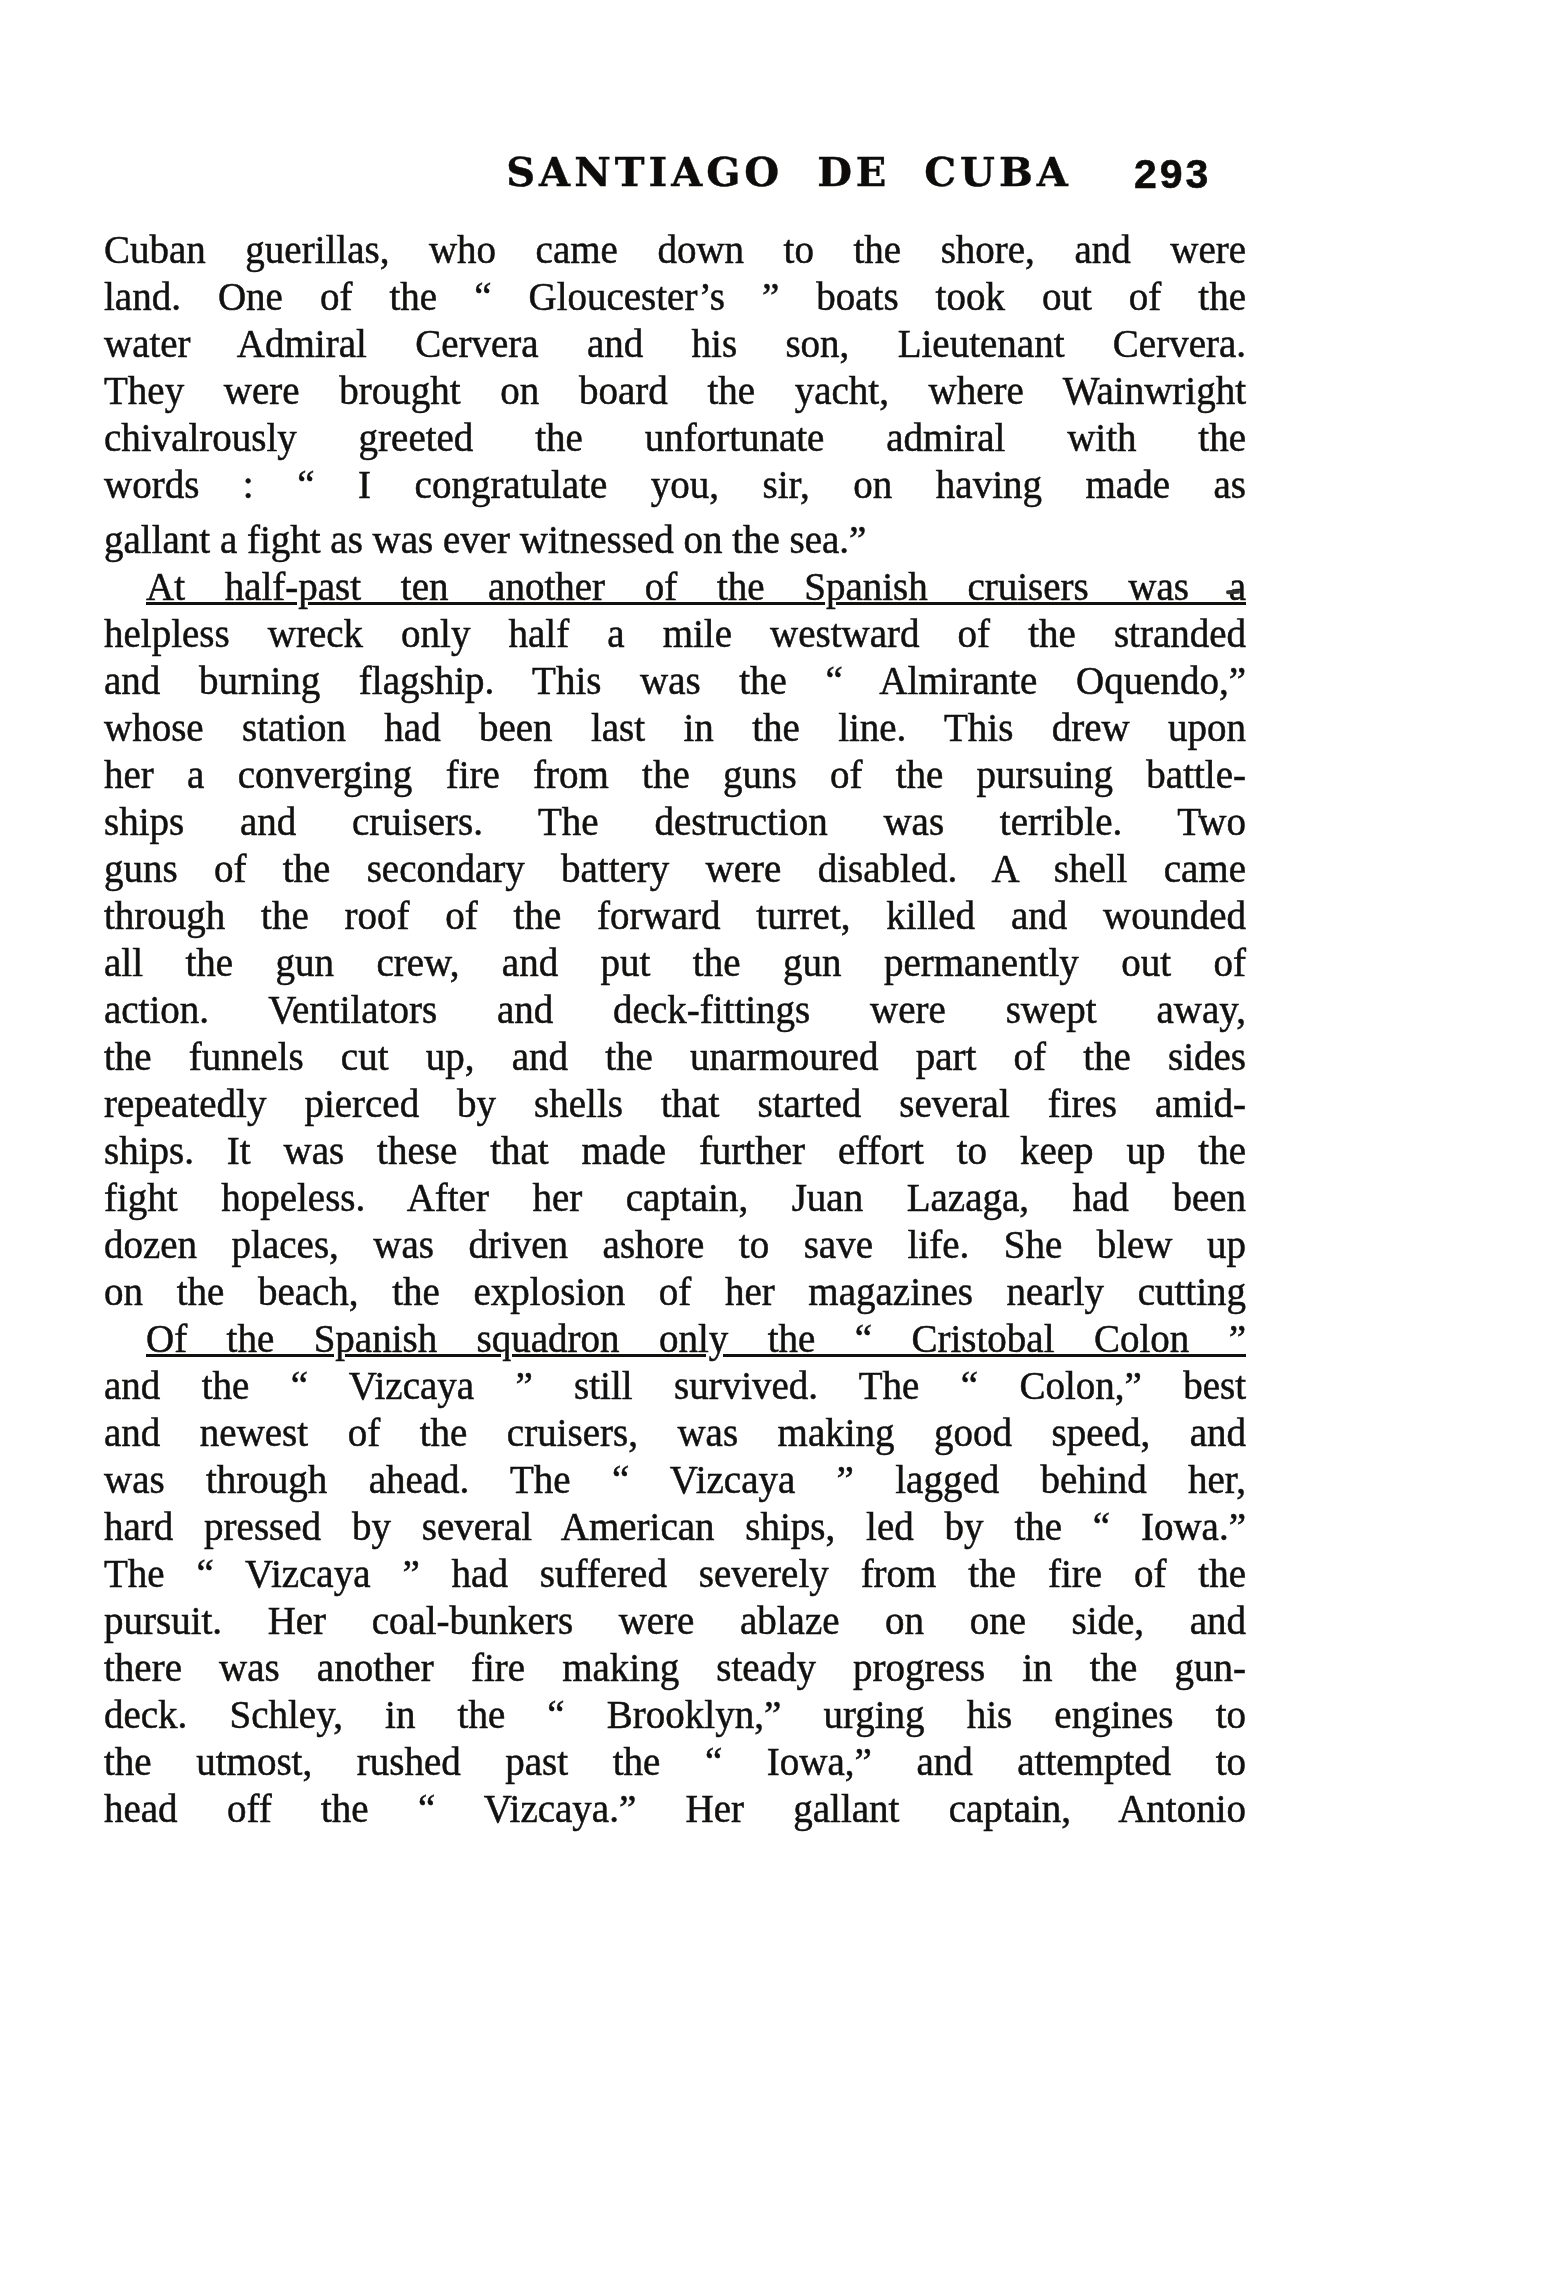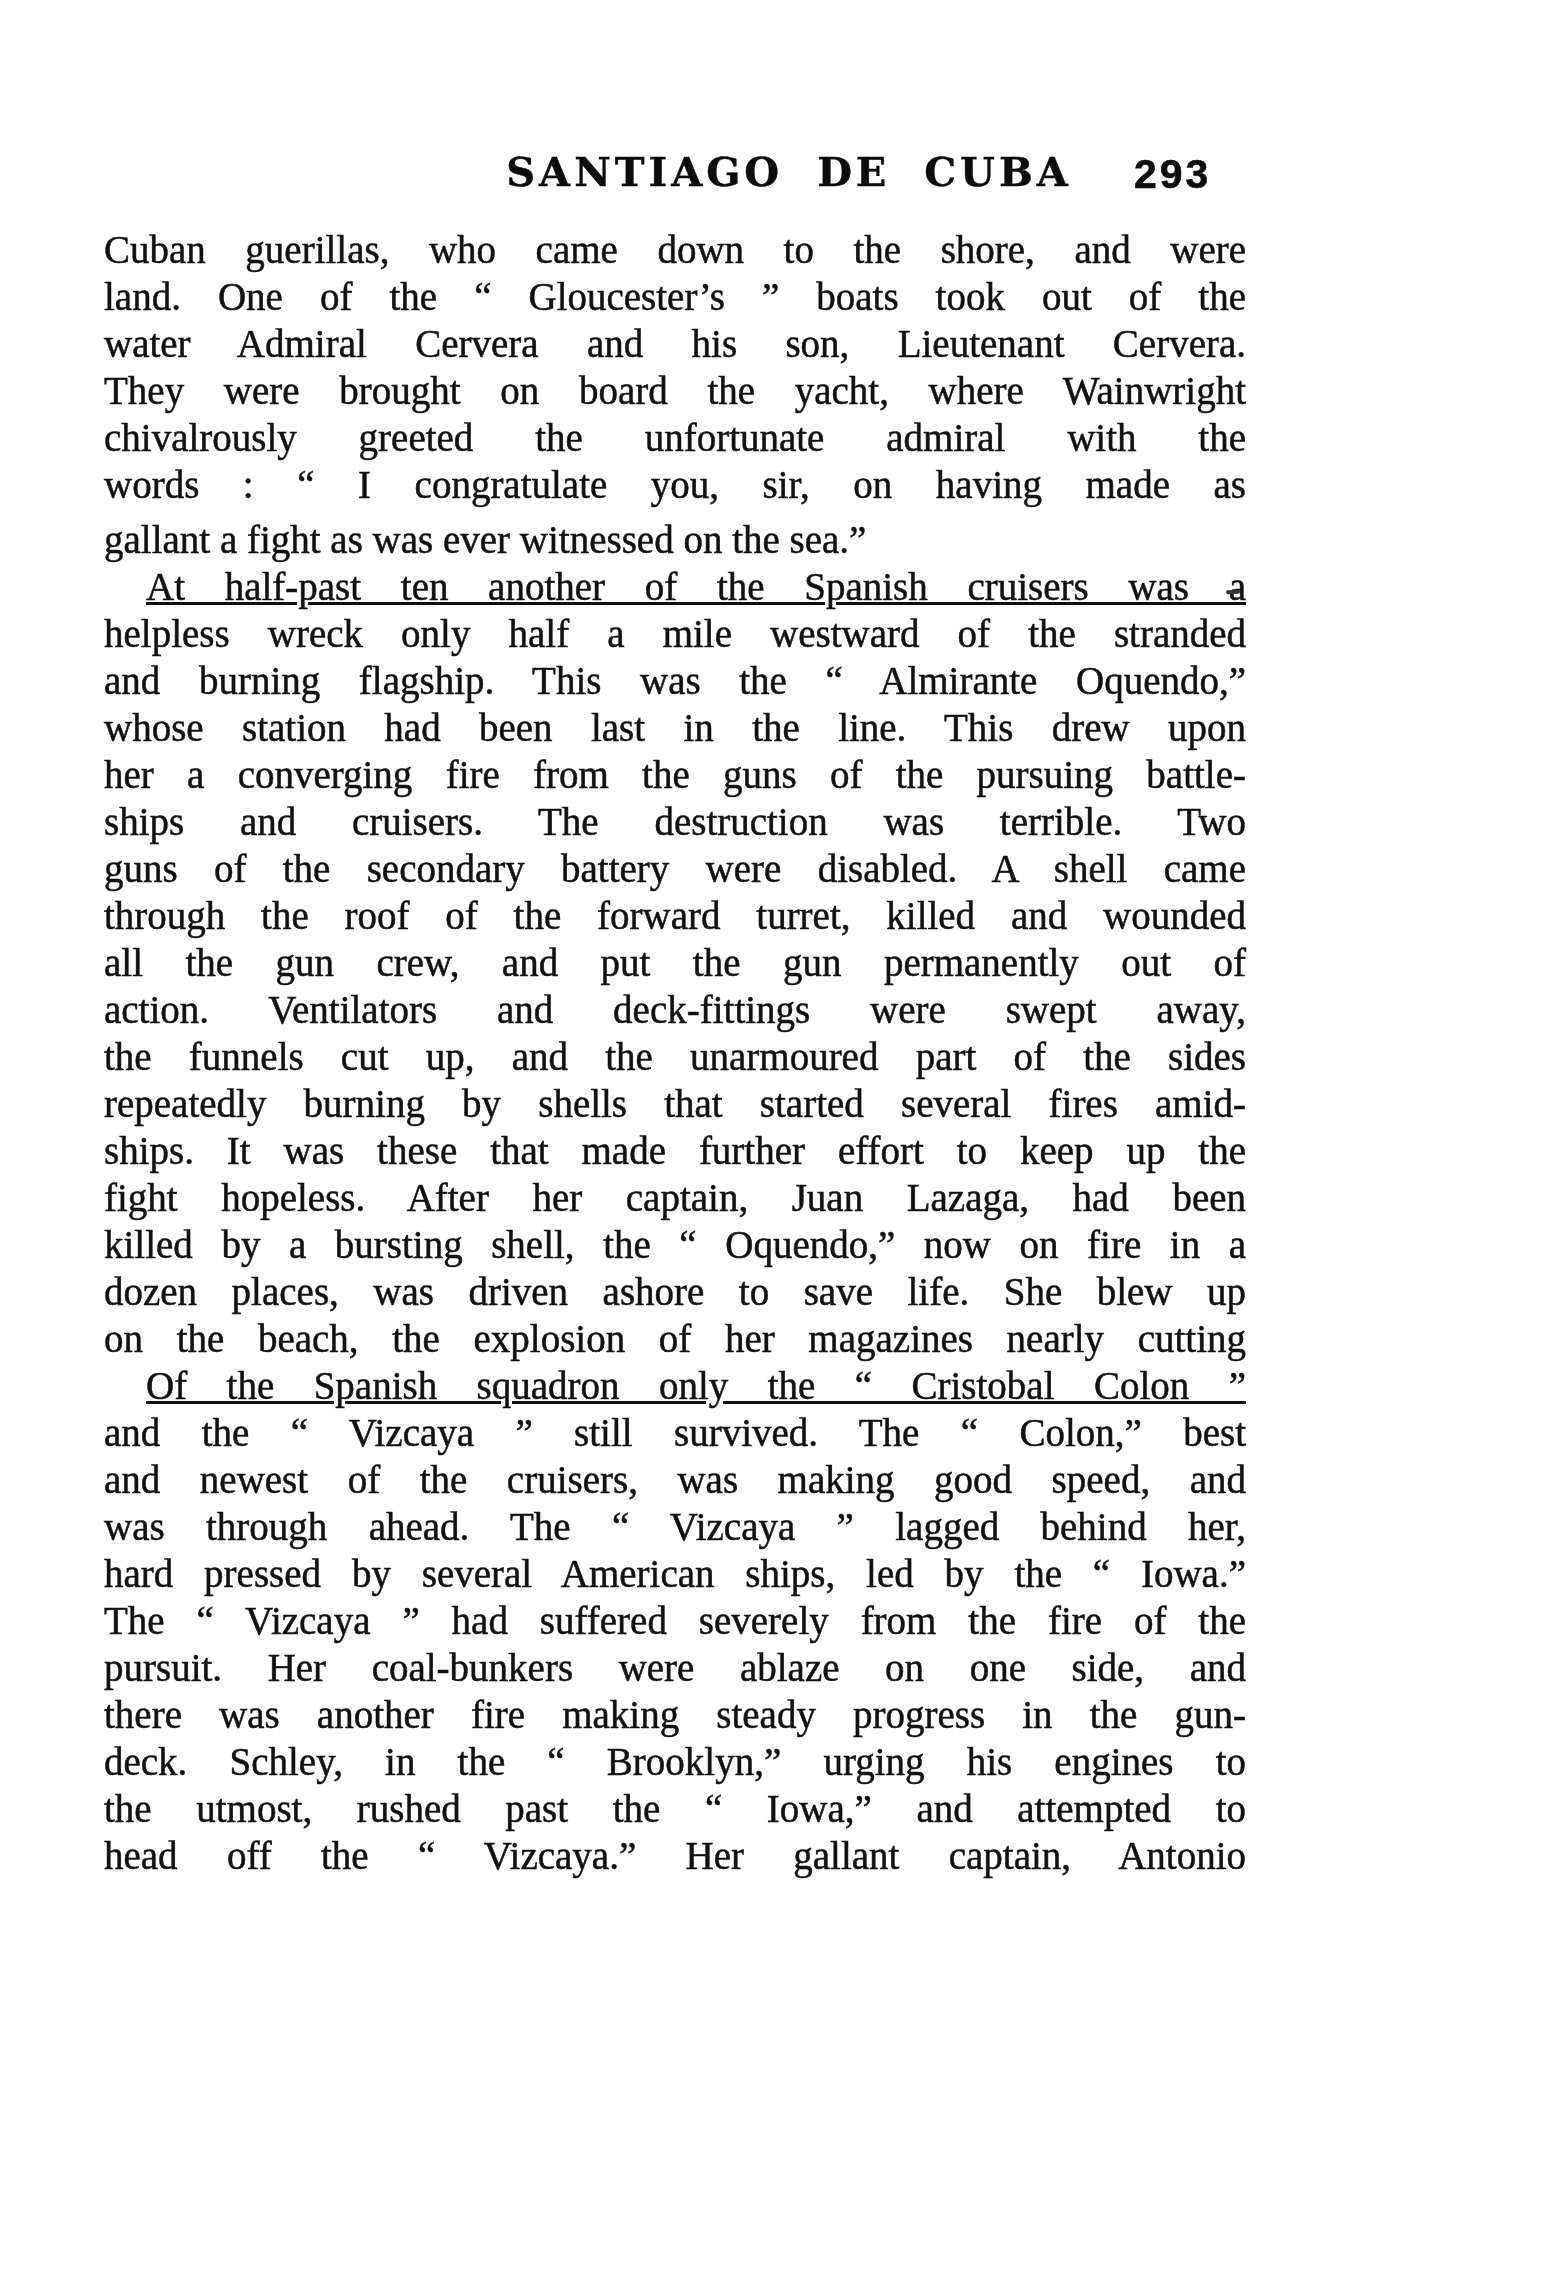--- a/index.html
+++ b/index.html
@@ -90,24 +90,23 @@
       <div class="line">helpless wreck only half a mile westward of the stranded</div>
       <div class="line">and burning flagship. This was the “ Almirante Oquendo,”</div>
       <div class="line">whose station had been last in the line. This drew upon</div>
       <div class="line">her a converging fire from the guns of the pursuing battle-</div>
       <div class="line">ships and cruisers. The destruction was terrible. Two</div>
       <div class="line">guns of the secondary battery were disabled. A shell came</div>
       <div class="line">through the roof of the forward turret, killed and wounded</div>
       <div class="line">all the gun crew, and put the gun permanently out of</div>
       <div class="line">action. Ventilators and deck-fittings were swept away,</div>
       <div class="line">the funnels cut up, and the unarmoured part of the sides</div>
-      <div class="line">repeatedly burning by shells that started several fires amid-</div>
+      <div class="line">repeatedly pierced by shells that started several fires amid-</div>
       <div class="line">ships. It was these that made further effort to keep up the</div>
       <div class="line">fight hopeless. After her captain, Juan Lazaga, had been</div>
-      <div class="line">killed by a bursting shell, the “ Oquendo,” now on fire in a</div>
       <div class="line">dozen places, was driven ashore to save life. She blew up</div>
       <div class="line">on the beach, the explosion of her magazines nearly cutting</div>
       <div class="line indent">Of the Spanish squadron only the “ Cristobal Colon ”</div>
       <div class="line">and the “ Vizcaya ” still survived. The “ Colon,” best</div>
       <div class="line">and newest of the cruisers, was making good speed, and</div>
       <div class="line">was through ahead. The “ Vizcaya ” lagged behind her,</div>
       <div class="line">hard pressed by several American ships, led by the “ Iowa.”</div>
       <div class="line">The “ Vizcaya ” had suffered severely from the fire of the</div>
       <div class="line">pursuit. Her coal-bunkers were ablaze on one side, and</div>
       <div class="line">there was another fire making steady progress in the gun-</div>

